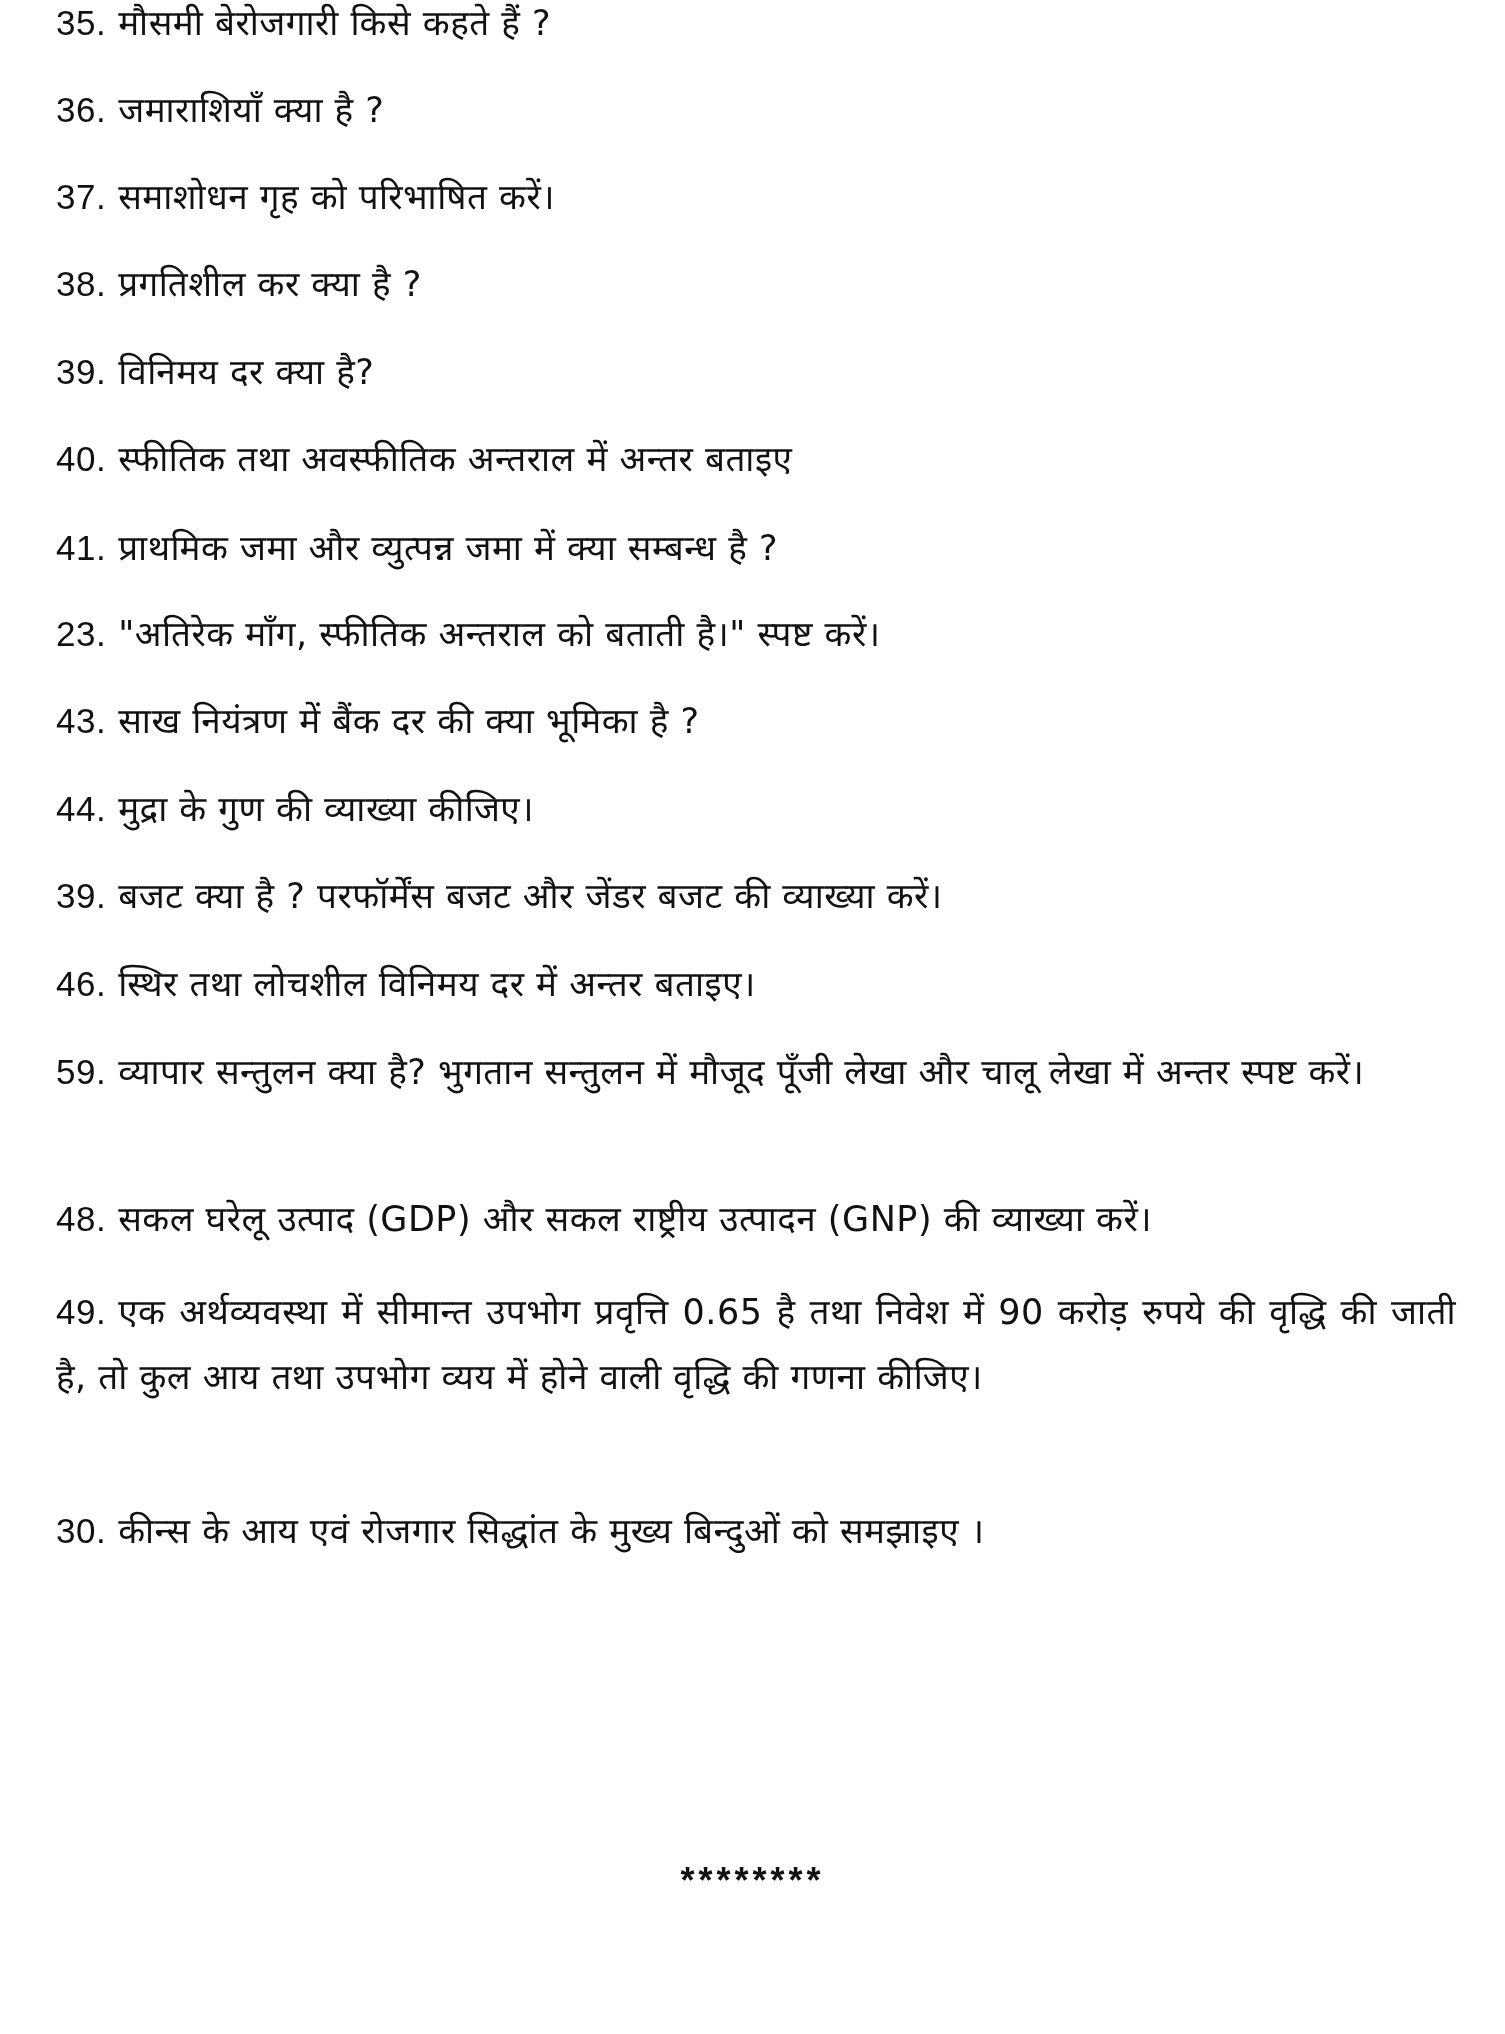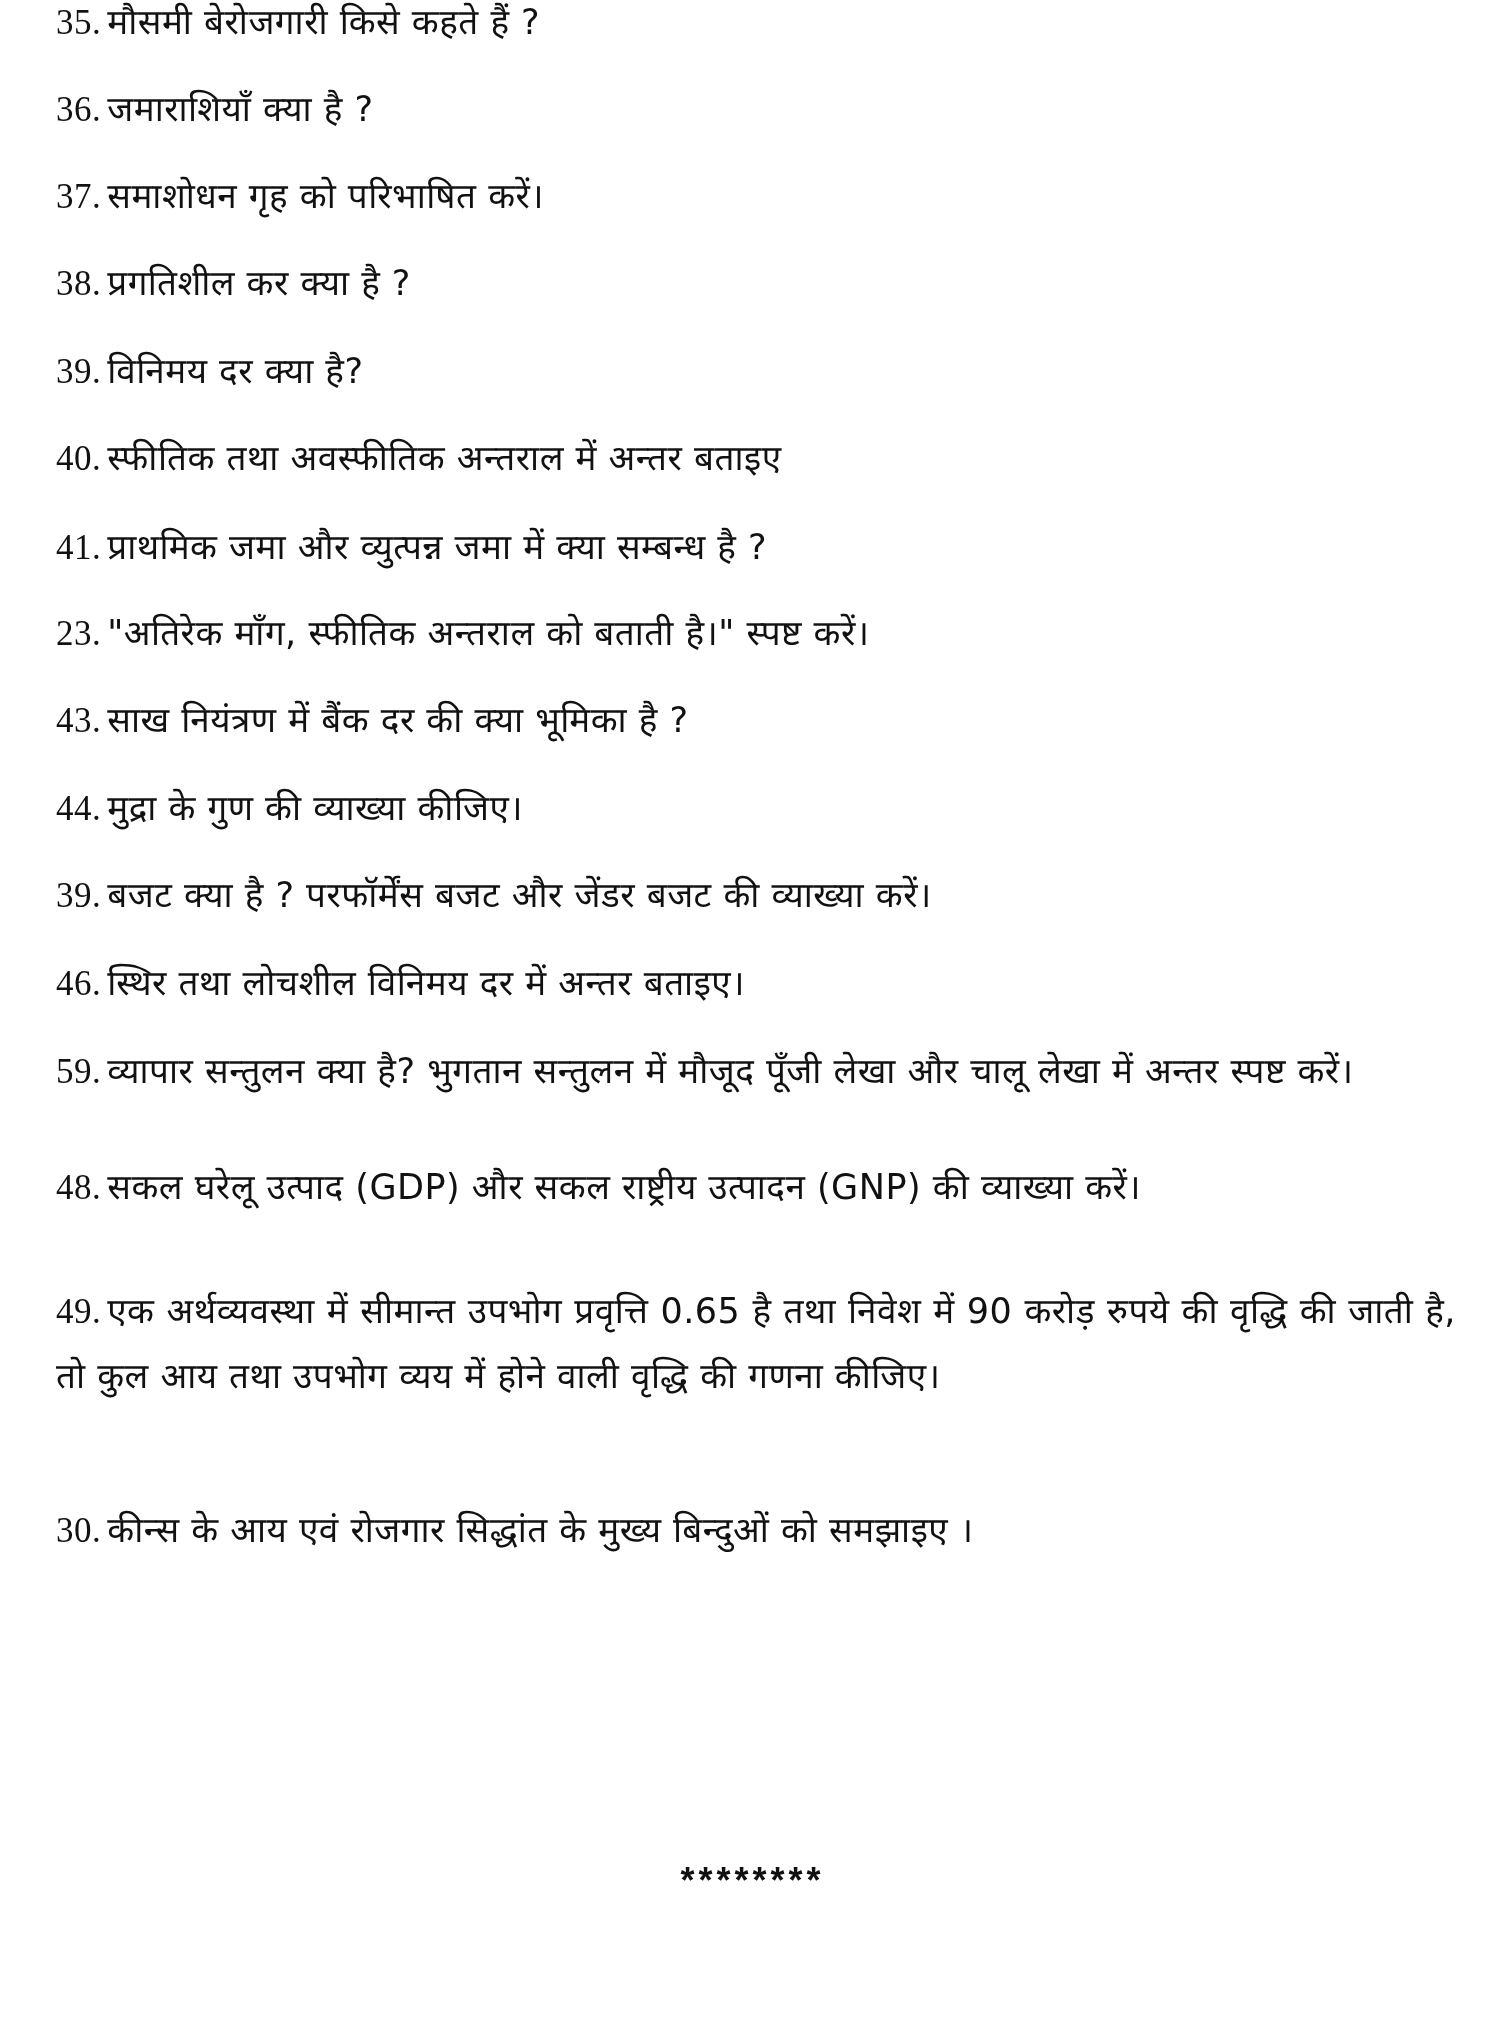--- a/index.html
+++ b/index.html
@@ -8,21 +8,21 @@
     font-family: "DejaVu Sans", "Liberation Sans", sans-serif;
     color: #111111;
   }
   .q {
     position: absolute; left: 56px; width: 1400px;
     font-size: 35px; line-height: 65px;
     white-space: normal;
     text-align: justify;
     letter-spacing: 0.5px;
   }
-  .q .num { font-family: Liberation Serif, serif; margin-right: 6px; }
+  .q .num { font-family: Liberation Sans, sans-serif; margin-right: 12px; }
   .stars {
     position: absolute; left: 0; width: 1505px; top: 1860px;
     text-align: center; font-family: "Liberation Sans", sans-serif;
     font-size: 36px; font-weight: bold; letter-spacing: 4px;
   }
 </style>
 </head>
 <body>
 
 <div>
@@ -32,18 +32,18 @@
   <div class="q" style="top:251px"><span class="num">38.</span><span>प्रगतिशील कर क्या है ?</span></div>
   <div class="q" style="top:339px"><span class="num">39.</span><span>विनिमय दर क्या है?</span></div>
   <div class="q" style="top:426px"><span class="num">40.</span><span>स्फीतिक तथा अवस्फीतिक अन्तराल में अन्तर बताइए</span></div>
   <div class="q" style="top:515px"><span class="num">41.</span><span>प्राथमिक जमा और व्युत्पन्न जमा में क्या सम्बन्ध है ?</span></div>
   <div class="q" style="top:601px"><span class="num">23.</span><span>"अतिरेक माँग, स्फीतिक अन्तराल को बताती है।" स्पष्ट करें।</span></div>
   <div class="q" style="top:688px"><span class="num">43.</span><span>साख नियंत्रण में बैंक दर की क्या भूमिका है ?</span></div>
   <div class="q" style="top:776px"><span class="num">44.</span><span>मुद्रा के गुण की व्याख्या कीजिए।</span></div>
   <div class="q" style="top:863px"><span class="num">39.</span><span>बजट क्या है ? परफॉर्मेंस बजट और जेंडर बजट की व्याख्या करें।</span></div>
   <div class="q" style="top:951px"><span class="num">46.</span><span>स्थिर तथा लोचशील विनिमय दर में अन्तर बताइए।</span></div>
   <div class="q" style="top:1039px"><span class="num">59.</span><span>व्यापार सन्तुलन क्या है? भुगतान सन्तुलन में मौजूद पूँजी लेखा और चालू लेखा में अन्तर स्पष्ट करें।</span></div>
-  <div class="q" style="top:1155px"><span class="num">48.</span><span>सकल घरेलू उत्पाद (GDP) और सकल राष्ट्रीय उत्पादन (GNP) की व्याख्या करें।</span></div>
+  <div class="q" style="top:1186px"><span class="num">48.</span><span>सकल घरेलू उत्पाद (GDP) और सकल राष्ट्रीय उत्पादन (GNP) की व्याख्या करें।</span></div>
   <div class="q" style="top:1279px"><span class="num">49.</span><span>एक अर्थव्यवस्था में सीमान्त उपभोग प्रवृत्ति 0.65 है तथा निवेश में 90 करोड़ रुपये की वृद्धि की जाती है, तो कुल आय तथा उपभोग व्यय में होने वाली वृद्धि की गणना कीजिए।</span></div>
   <div class="q" style="top:1498px"><span class="num">30.</span><span>कीन्स के आय एवं रोजगार सिद्धांत के मुख्य बिन्दुओं को समझाइए ।</span></div>
 </div>
 
 <div class="stars">********</div>
 
 </body></html>

